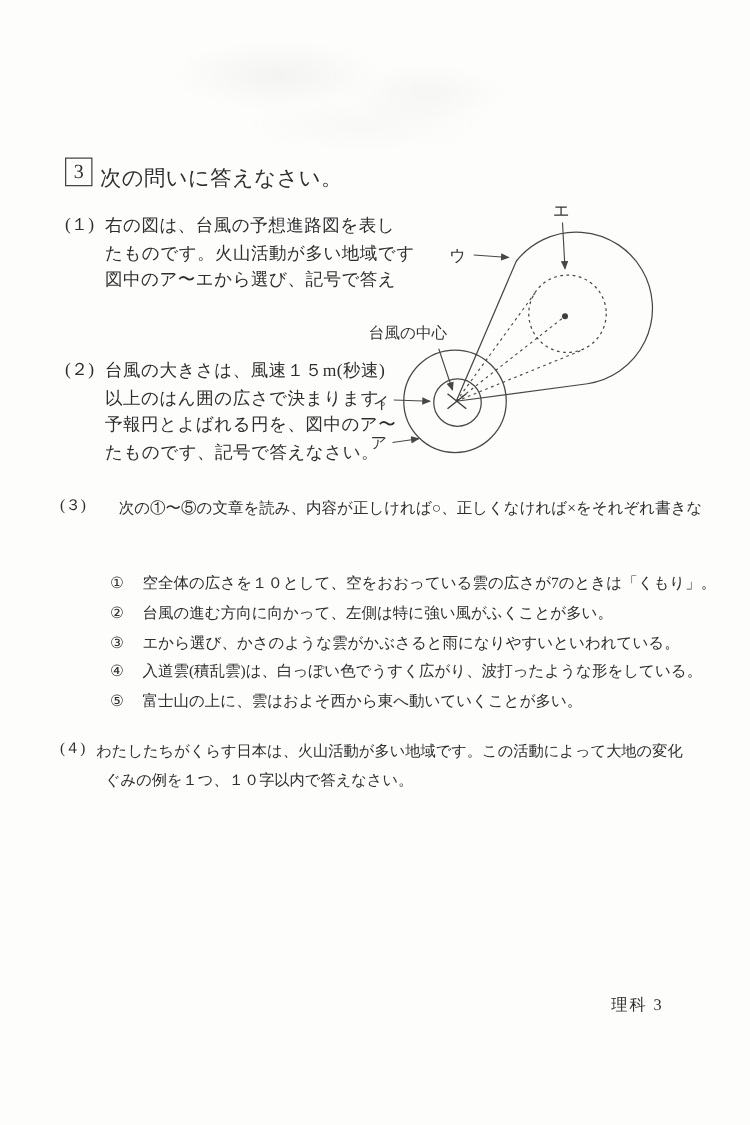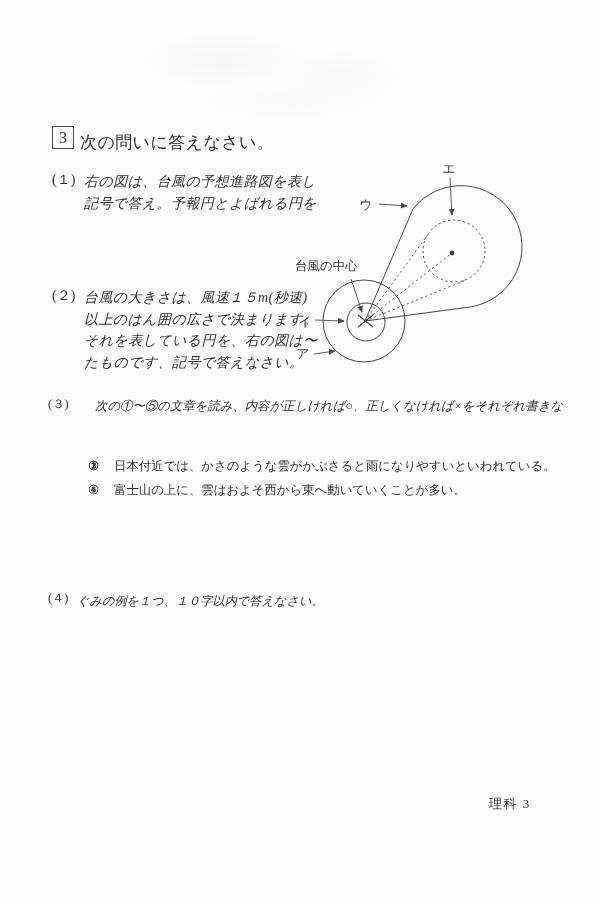--- a/index.html
+++ b/index.html
@@ -22,21 +22,21 @@
   .qnum-box {
     position:absolute; left:52px; top:126px; width:20px; height:21px;
     border:1.6px solid #454545; text-align:center;
     font-size:16px; line-height:21px; color:#333;
   }
   .lead { position:absolute; left:80px; top:131px; font-size:17px; letter-spacing:0.4px; white-space:nowrap; }
 
   .blk { position:absolute; }
   .blk .blabel { position:absolute; left:0; top:0; white-space:nowrap; }
   .blk .blines { margin-left:32px; }
-  .bline { white-space:nowrap;font-style:italic; }
+  .bline { white-space:nowrap; }
 
   .q1 { left:52px; top:171px; font-size:14px; }
   .q1 .bline { line-height:21.7px; letter-spacing:0.4px; }
   .q2 { left:52px; top:287px; font-size:14px; }
   .q2 .bline { line-height:21.7px; letter-spacing:0.4px; }
 
   .q3 { left:48px; top:396px; font-size:12.4px; }
   .q3 .blines { margin-left:36px; }
   .q3 .bline { line-height:21.8px; }
   .q3 .bline:first-child { text-indent:-7px;padding-left:18px; }
@@ -64,64 +64,69 @@
 
   <div class="qnum-box">
     <span>3</span>
   </div>
   <div class="lead">次の問いに答えなさい。</div>
 
   <div class="blk q1">
     <span class="blabel">(１)</span>
     <div class="blines">
       <div class="bline">右の図は、台風の予想進路図を表し</div>
-      <div class="bline">記号で答え。予報円とよばれる円を</div>
+      <div class="bline">たものです。火山活動が多い地域です</div>
+      <div class="bline">図中のア〜エから選び、記号で答え</div>
     </div>
   </div>
 
   <div class="blk q2">
     <span class="blabel">(２)</span>
     <div class="blines">
       <div class="bline">台風の大きさは、風速１５m(秒速)</div>
       <div class="bline">以上のはん囲の広さで決まります。</div>
-      <div class="bline">それを表している円を、右の図は〜</div>
+      <div class="bline">予報円とよばれる円を、図中のア〜</div>
       <div class="bline">たものです、記号で答えなさい。</div>
     </div>
   </div>
 
   <div class="blk q3">
     <span class="blabel">(３)</span>
     <div class="blines">
       <div class="bline">次の①〜⑤の文章を読み、内容が正しければ○、正しくなければ×をそれぞれ書きな</div>
     </div>
   </div>
 
   <div class="items">
     <div class="item">
       <span class="inum">①</span>
+      <span class="itext">空全体の広さを１０として、空をおおっている雲の広さが7のときは「くもり」。</span>
     </div>
     <div class="item">
       <span class="inum">②</span>
+      <span class="itext">台風の進む方向に向かって、左側は特に強い風がふくことが多い。</span>
     </div>
     <div class="item">
       <span class="inum">③</span>
-      <span class="itext">日本付近では、かさのような雲がかぶさると雨になりやすいといわれている。</span>
+      <span class="itext">エから選び、かさのような雲がかぶさると雨になりやすいといわれている。</span>
     </div>
     <div class="item">
       <span class="inum">④</span>
+      <span class="itext">入道雲(積乱雲)は、白っぽい色でうすく広がり、波打ったような形をしている。</span>
     </div>
     <div class="item">
       <span class="inum">⑤</span>
       <span class="itext">富士山の上に、雲はおよそ西から東へ動いていくことが多い。</span>
     </div>
   </div>
 
   <div class="blk q4">
     <span class="blabel">(４)</span>
     <div class="blines">
+      <div class="bline">わたしたちがくらす日本は、火山活動が多い地域です。この活動によって大地の変化</div>
       <div class="bline">ぐみの例を１つ、１０字以内で答えなさい。</div>
     </div>
   </div>
 
   <svg class="diagram" width="250" height="224" viewBox="288 152 250 224">
     <defs>
       <marker id="arrh" markerWidth="8" markerHeight="8" refX="6.2" refY="3" orient="auto" markerUnits="userSpaceOnUse">
         <path d="M0,0 L7,3 L0,6 Z" fill="#474747"></path>
       </marker>
     </defs>

